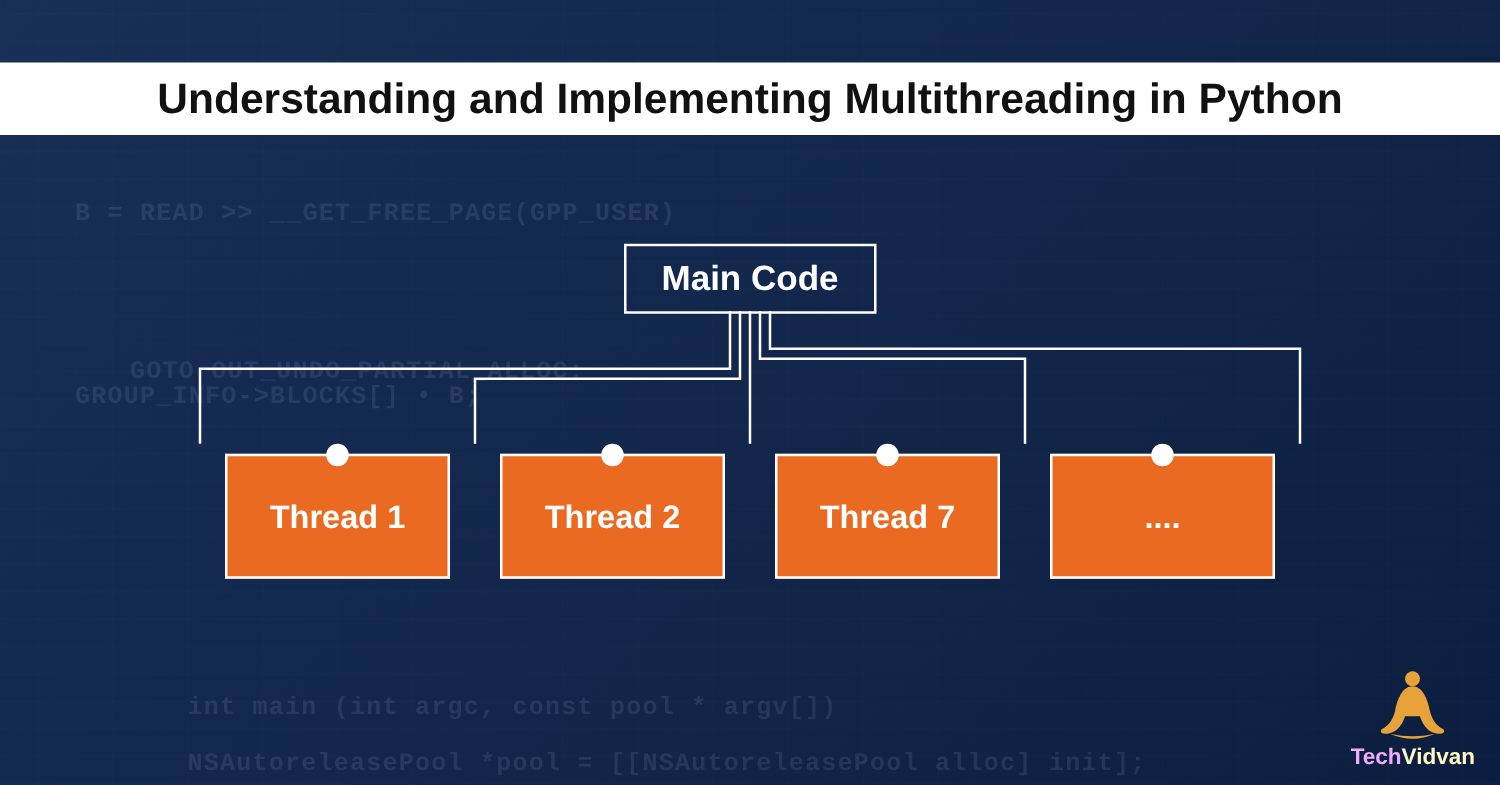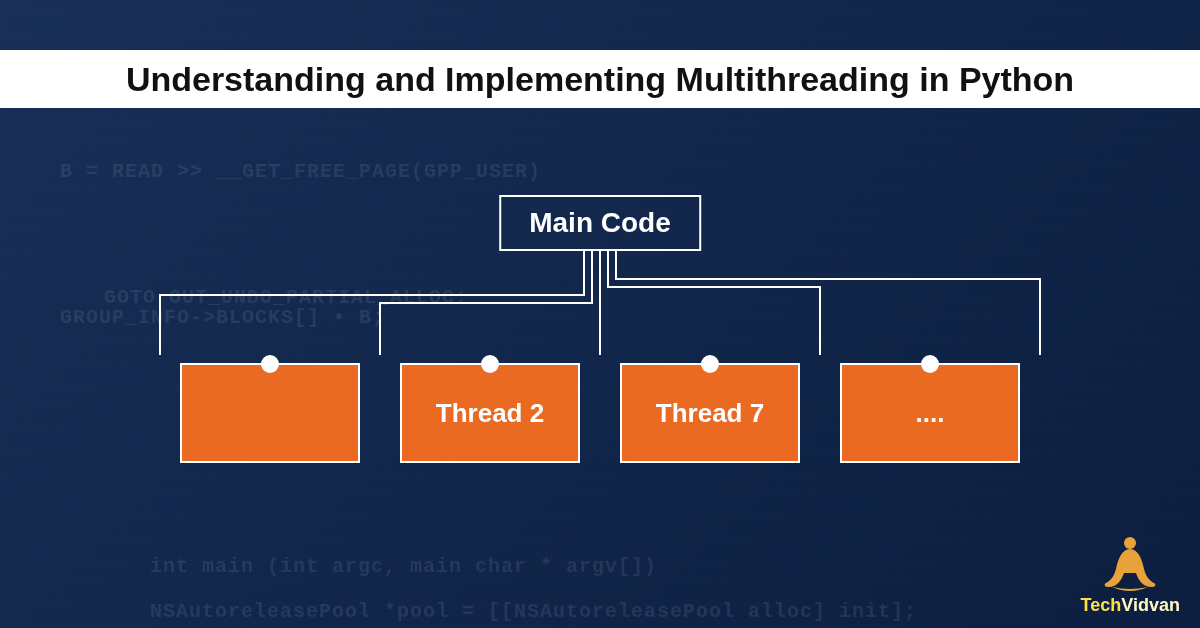--- a/index.html
+++ b/index.html
@@ -112,21 +112,21 @@
   .logo svg { display: block; margin: 0 auto 2px; }
 </style>
 </head>
 <body>
 
 <div class="bg-texture"></div>
 
 <div class="faint-code" style="top:160px; left:60px;">B = READ &gt;&gt; __GET_FREE_PAGE(GPP_USER)</div>
 <div class="faint-code" style="top:250px; left:104px;margin-top:36px;">GOTO OUT_UNDO_PARTIAL_ALLOC:</div>
 <div class="faint-code" style="top:306px; left:60px;">GROUP_INFO-&gt;BLOCKS[] • B;</div>
-<div class="faint-code" style="top:555px; left:150px;">int main (int argc, main char * argv[])</div>
+<div class="faint-code" style="top:555px; left:150px;">int main (int argc, const pool * argv[])</div>
 <div class="faint-code" style="top:600px; left:150px;">NSAutoreleasePool *pool = [[NSAutoreleasePool alloc] init];</div>
 
 <div class="title-bar">
   <h1>Understanding and Implementing Multithreading in Python</h1>
 </div>
 
 <div class="diagram">
 
   <svg class="connectors" viewBox="0 0 1200 300">
     <g stroke="#ffffff" stroke-width="2" fill="none">
@@ -143,20 +143,21 @@
     </g>
   </svg>
 
   <div class="main-code">
     <span>Main Code</span>
   </div>
 
   <div class="threads-row">
     <div class="thread-box">
       <div class="node-dot"></div>
+      <span>Thread 1</span>
     </div>
     <div class="thread-box">
       <div class="node-dot"></div>
       <span>Thread 2</span>
     </div>
     <div class="thread-box">
       <div class="node-dot"></div>
       <span>Thread 7</span>
     </div>
     <div class="thread-box">
@@ -168,15 +169,15 @@
 
 <div class="logo">
   <svg width="56" height="60" viewBox="0 0 56 60">
     <g fill="#e8a23a">
       <circle cx="28" cy="10" r="6"></circle>
       <path d="M28 16 C20 16 16 26 14 36 C12 44 8 48 4 50 C2 51 2 54 6 54 C16 54 20 46 22 40 L28 40 L34 40 C36 46 40 54 50 54 C54 54 54 51 52 50 C48 48 44 44 42 36 C40 26 36 16 28 16 Z"></path>
       <path d="M10 54 Q28 62 46 54 Q28 58 10 54 Z"></path>
     </g>
   </svg>
   <div>
-    <span style="color:#fde047">Tech</span><span style="color:#fef9c3">Vidvan</span>
+    <span style="color:#f0abfc">Tech</span><span style="color:#fef9c3">Vidvan</span>
   </div>
 </div>
 
 </body></html>

